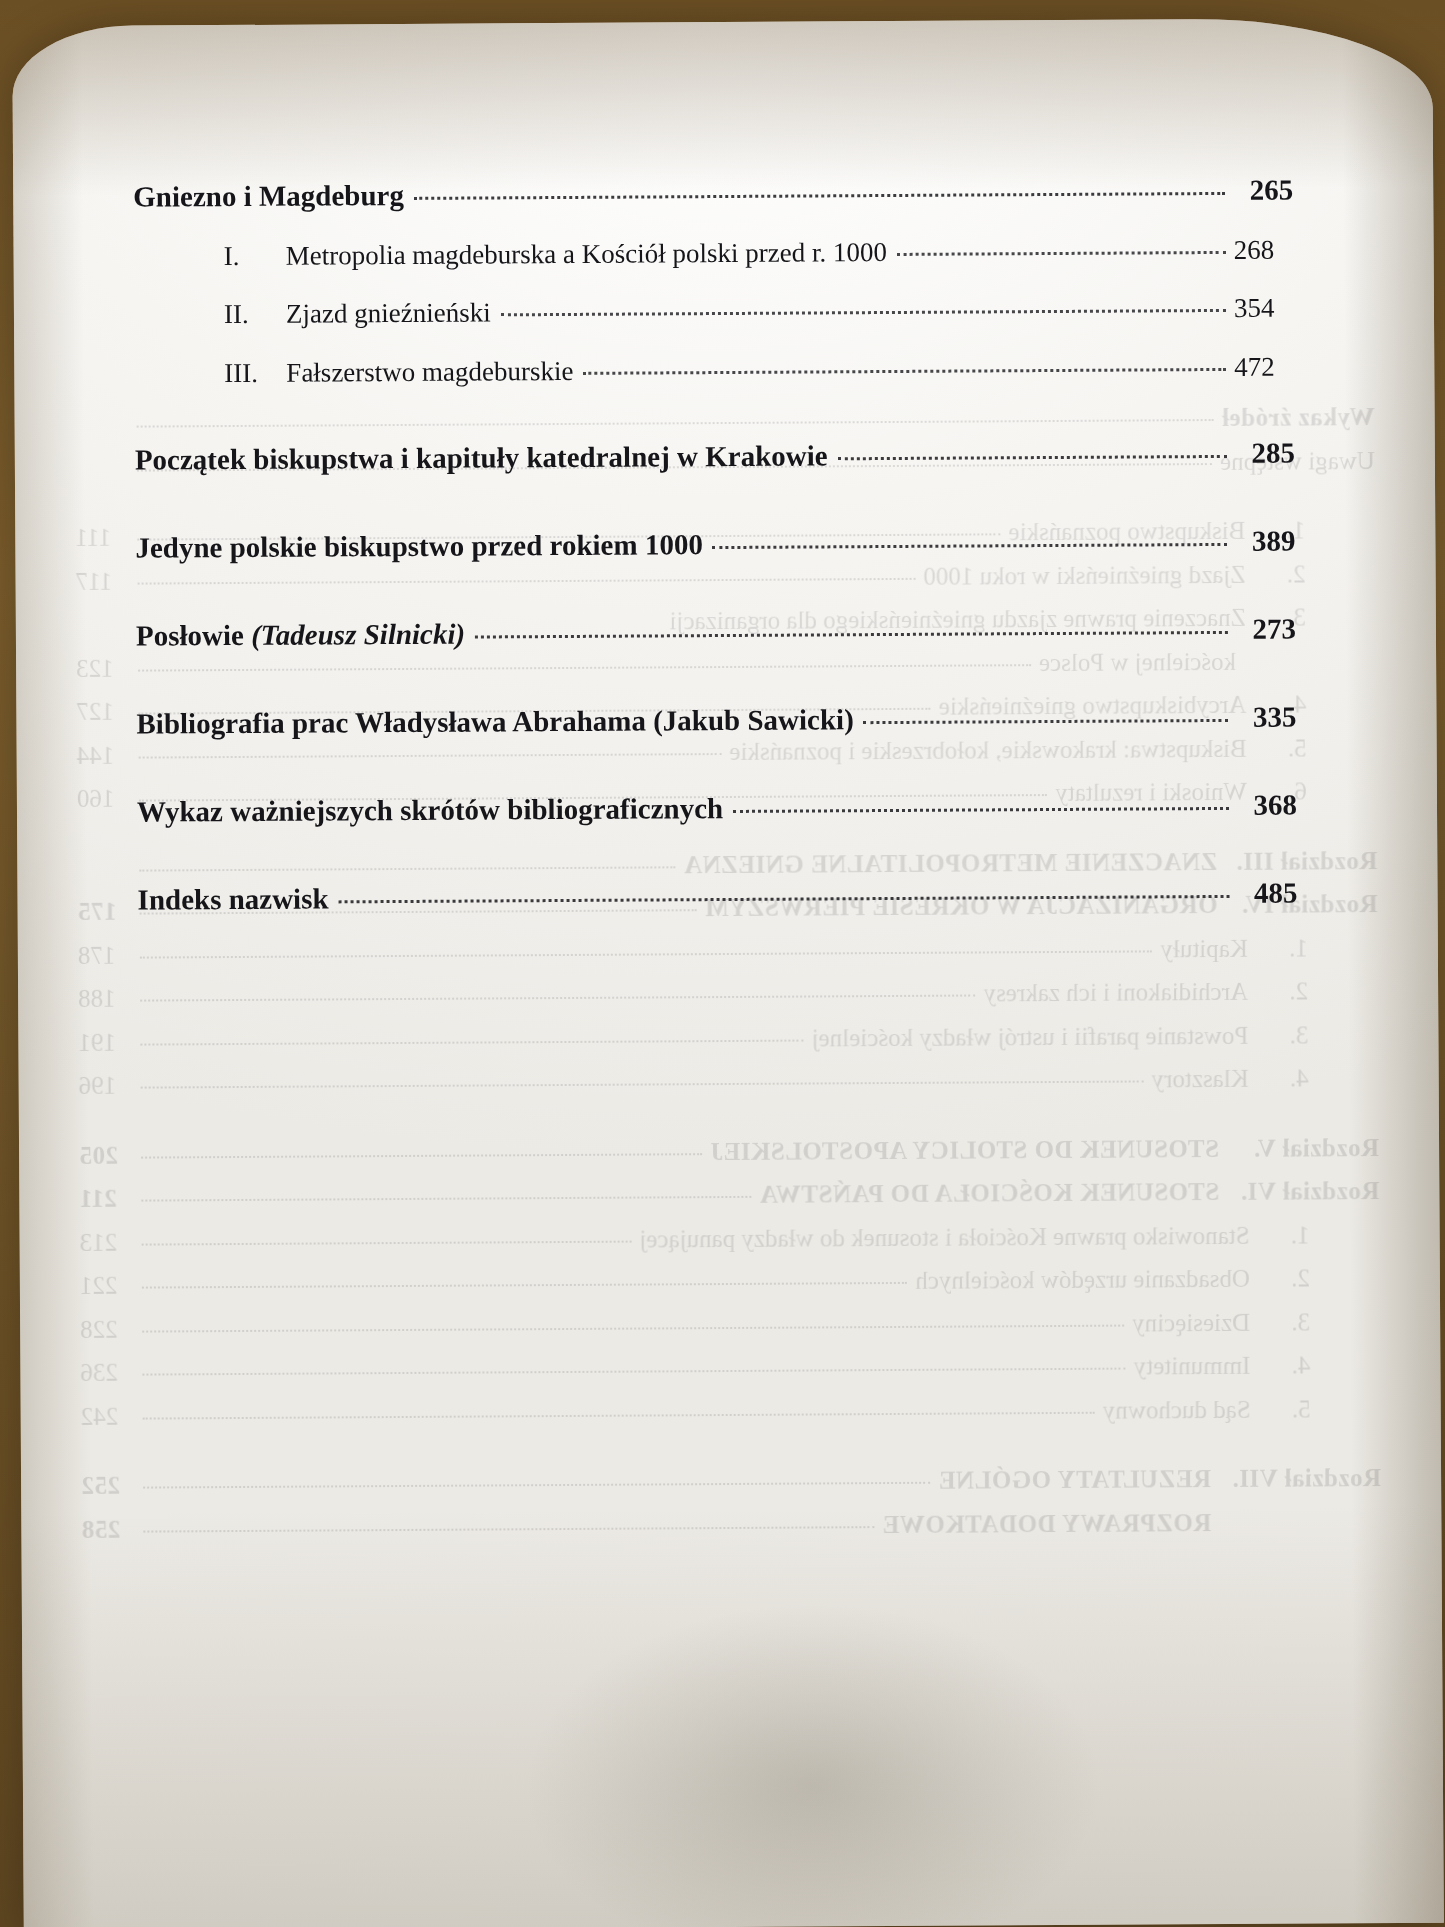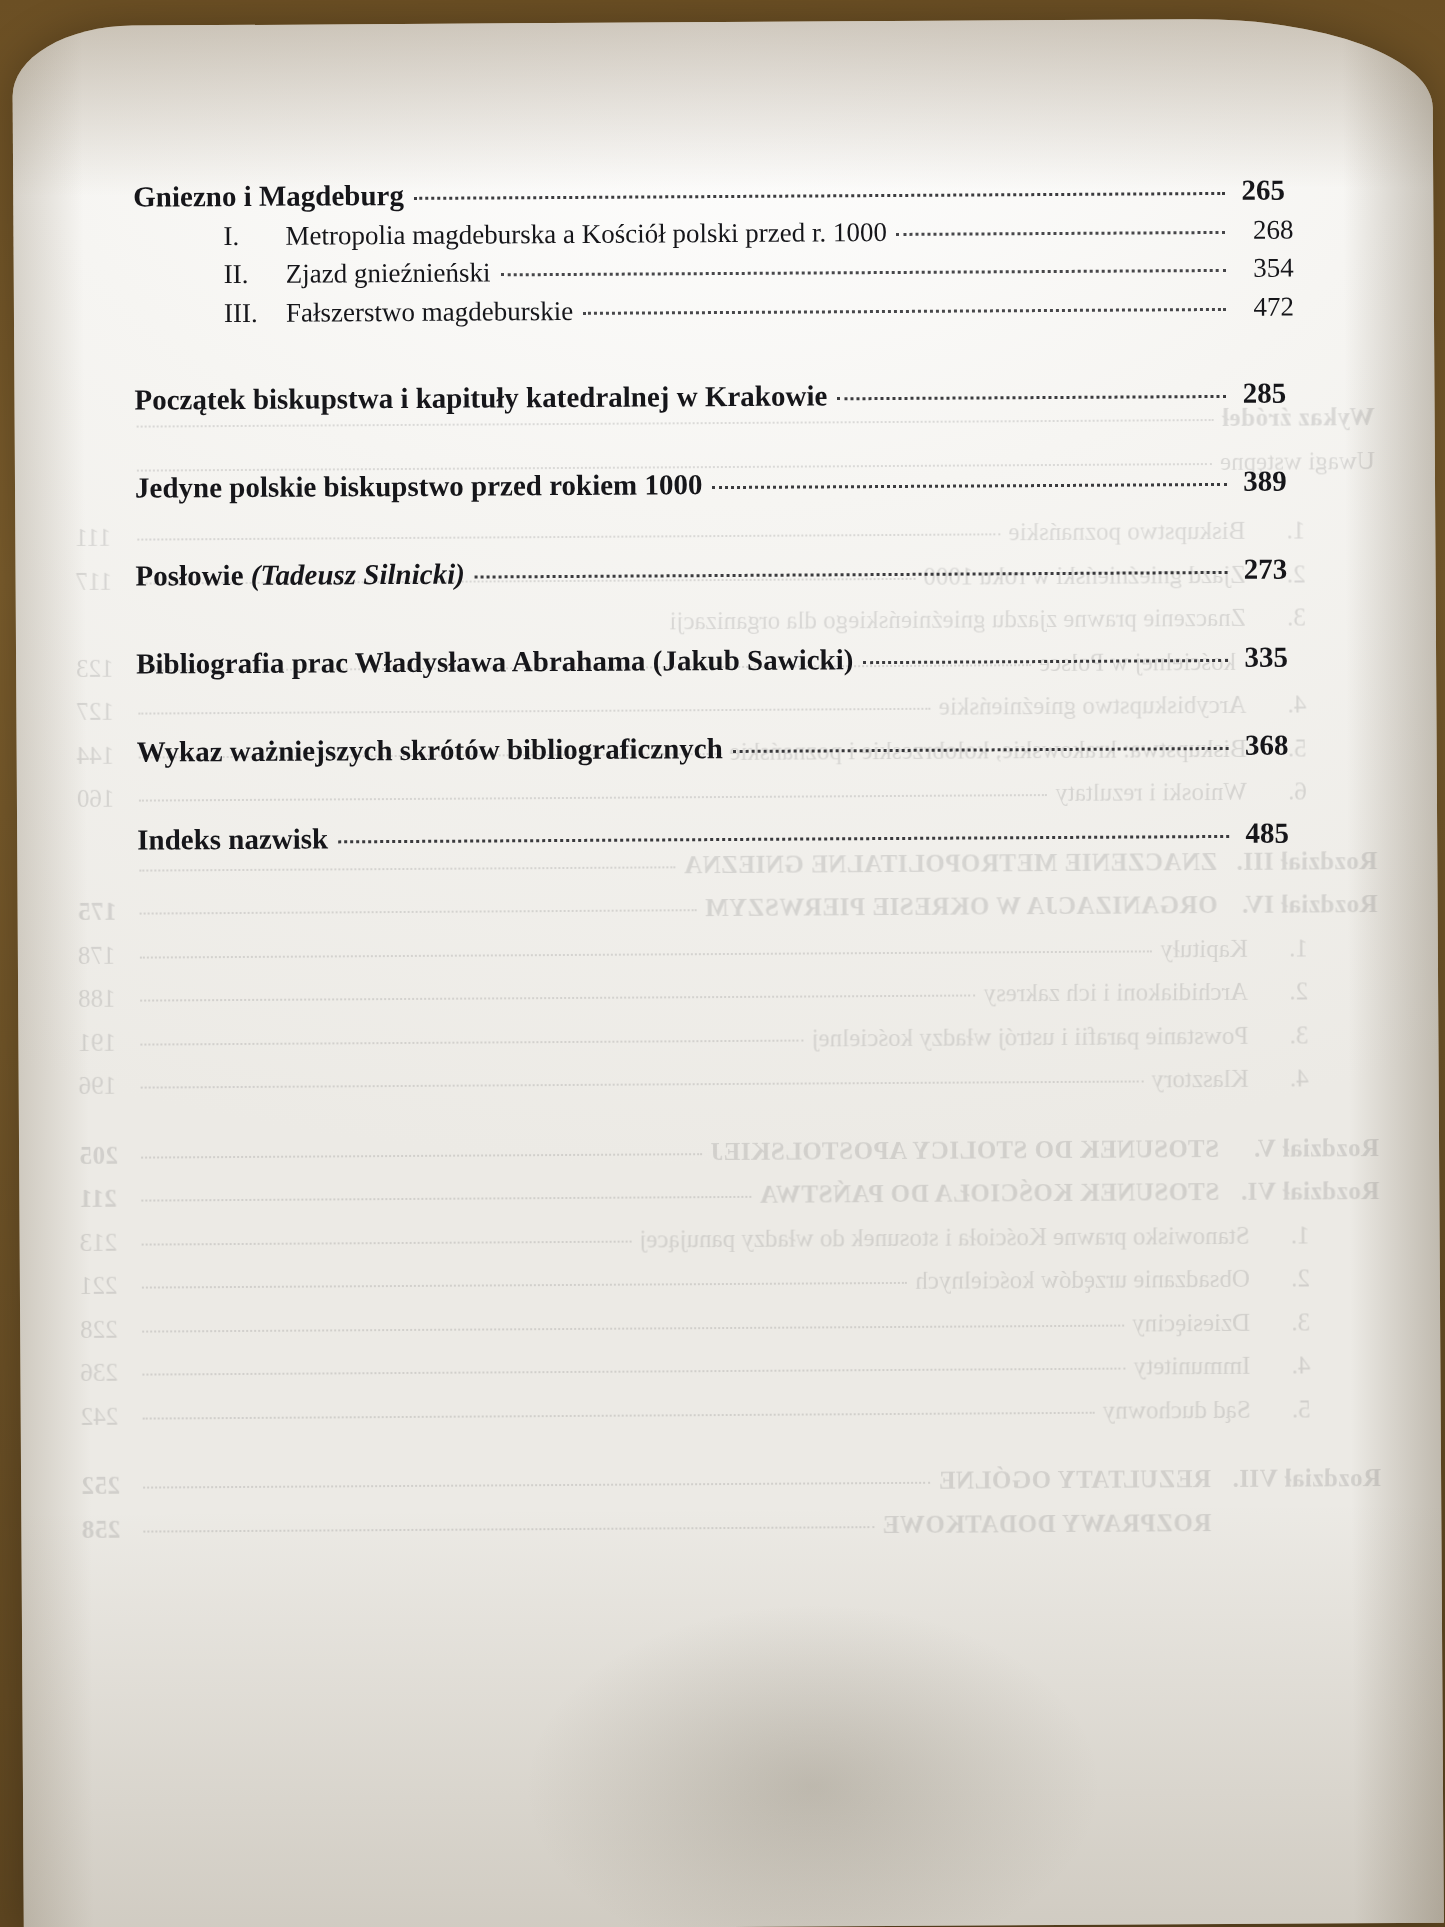--- a/index.html
+++ b/index.html
@@ -96,21 +96,21 @@
     position: relative;
     top: -5px;
     border-bottom: 3px dotted #1b1b1f;
     height: 0;
     opacity: 0.85;
   }
   .toc-line .page {
     white-space: nowrap;
     font-weight: 700;
     min-width: 60px;
-    text-align: center;
+    text-align: right;
     font-size: 29px;
   }
 
   
   .toc-sub {
     display: flex;
     align-items: baseline;
     font-size: 27px;
     line-height: 1.42;
     padding-left: 90px;
@@ -129,22 +129,23 @@
     margin: 0 8px 0 10px;
     position: relative;
     top: -5px;
     border-bottom: 3px dotted #1b1b1f;
     height: 0;
     opacity: 0.8;
   }
   .toc-sub .page {
     white-space: nowrap;
     min-width: 60px;
-    text-align: right;
+    text-align: left;
     font-weight: 400;
+    margin-top: 20px;
   }
   .gap-xl { height: 46px; }
 
   
   .showthrough {
     position: absolute;
     left: 60px;
     top: 380px;
     width: 1300px;
     height: 1460px;

